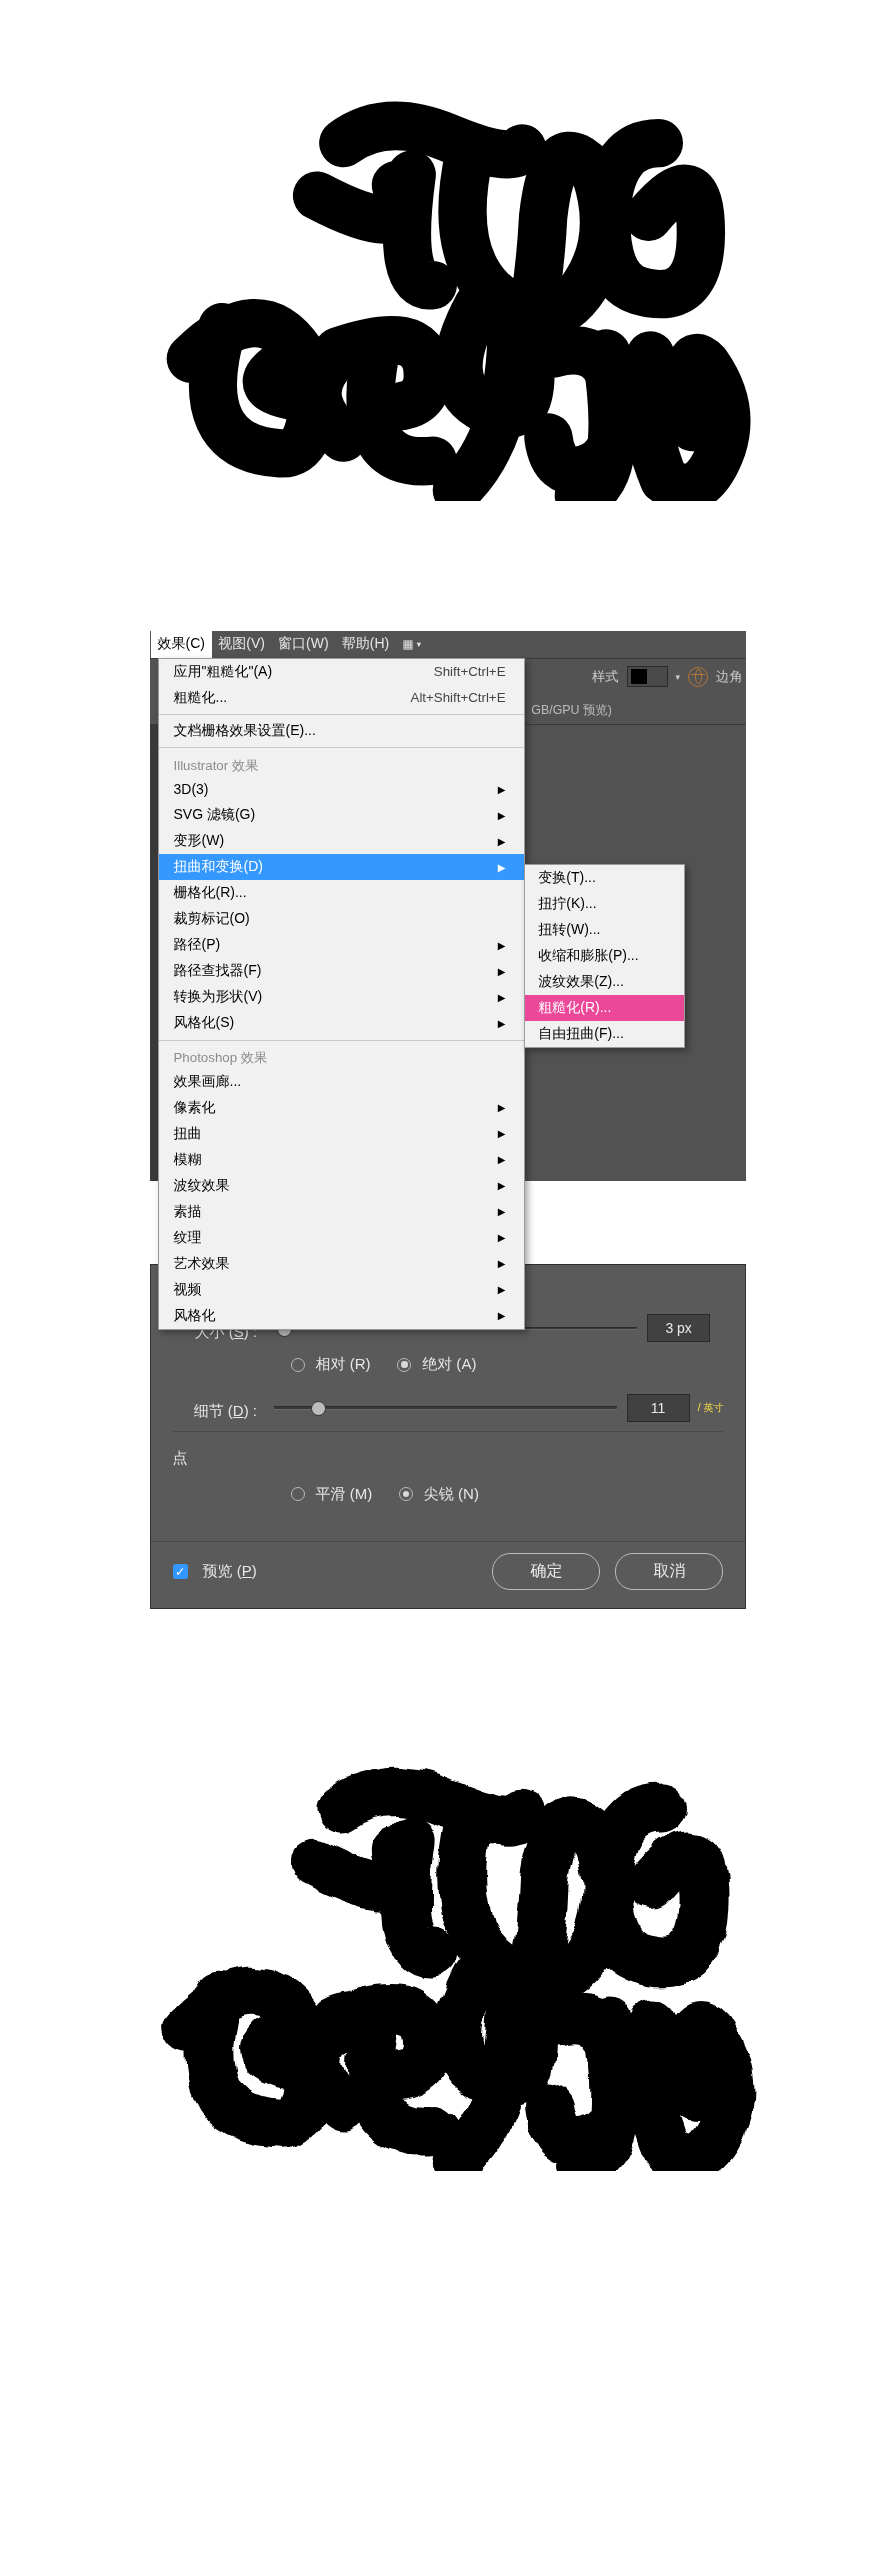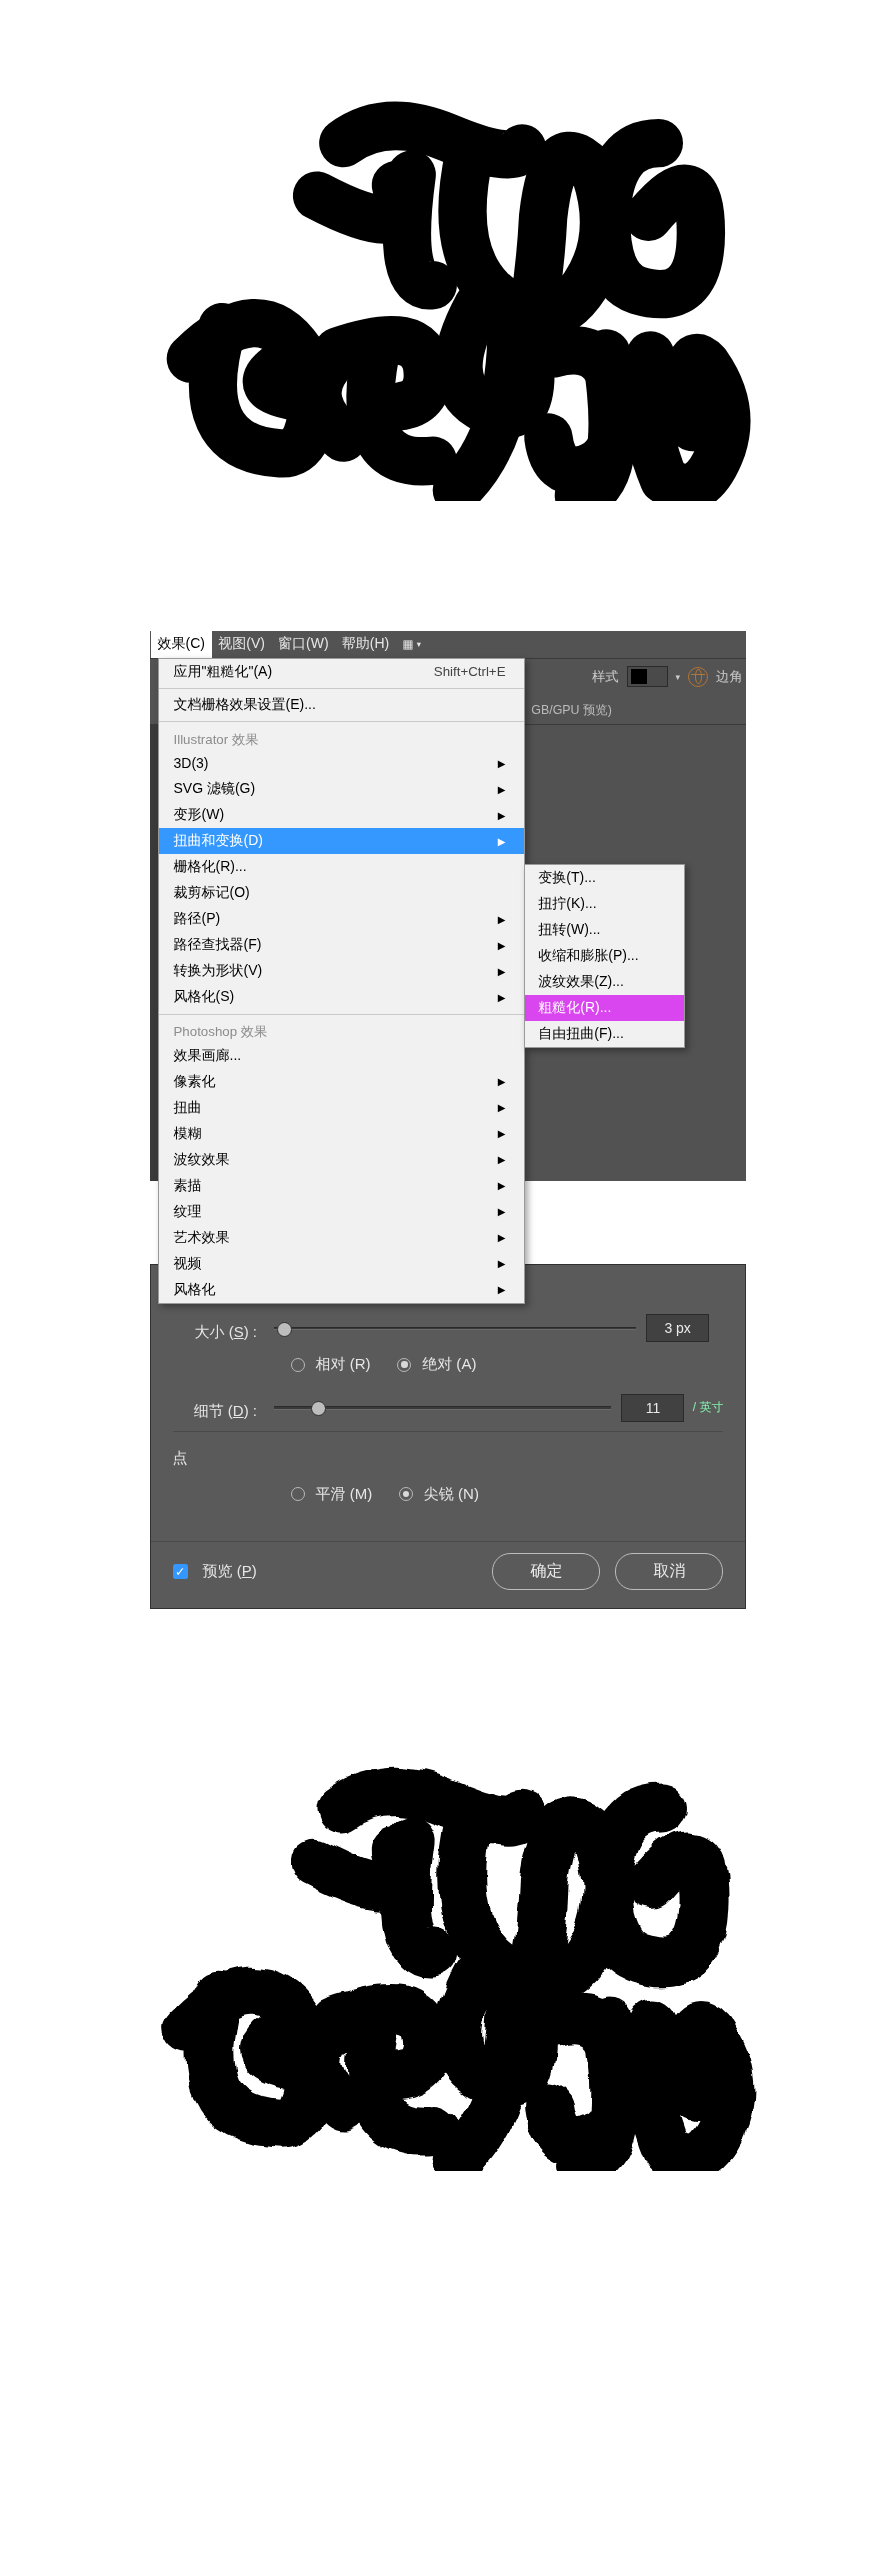--- a/index.html
+++ b/index.html
@@ -162,21 +162,21 @@
     color:#000;
     z-index:3;
     text-align:right;
   }
   .submenu .row {
     display:flex;
     align-items:center;
     height:26px;
     padding:0 13.3px;
   }
-  .submenu .row.hl { background:#d946ef; color:#fff; }
+  .submenu .row.hl { background:#ec4899; color:#fff; }
 
   
   .dialog-panel {
     width: 596px;
     margin: 50px auto;
     background:#5a5a5a;
     border:0.8px solid #303030;
     font-size:15px;
     color:#e6e6e6;
     padding: 0;
@@ -219,21 +219,21 @@
   }
   .valbox {
     width:63px;height:28px;
     background:#414141;
     border:0.8px solid #2a2a2a;
     display:flex;align-items:center;justify-content:center;
     font-size:14px;
     color:#eaeaea;
   }
   .unit {
-    margin-left:8.3px;font-size:12px;color:#86efac;
+    margin-left:8.3px;font-size:10px;color:#fde047;
   }
   .radio-row {
     display:flex;
     align-items:center;
     padding-left:118px;
     height:30px;
     gap:26.6px;
     margin-bottom:11.6px;
   }
   .radio {
@@ -326,20 +326,24 @@
   </div>
 
   <div class="canvas-area">
     <div class="side-strip"></div>
   </div>
 
   <div class="dropdown">
     <div class="row">
       <span>应用"粗糙化"(A)</span>
       <span class="shortcut">Shift+Ctrl+E</span>
+    </div>
+    <div class="row">
+      <span>粗糙化...</span>
+      <span class="shortcut">Alt+Shift+Ctrl+E</span>
     </div>
     <hr>
     <div class="row">
       <span>文档栅格效果设置(E)...</span>
     </div>
     <hr>
     <div class="section-label">Illustrator 效果</div>
     <div id="ill-list">
         <div class="row">
           <span>3D(3)</span>

